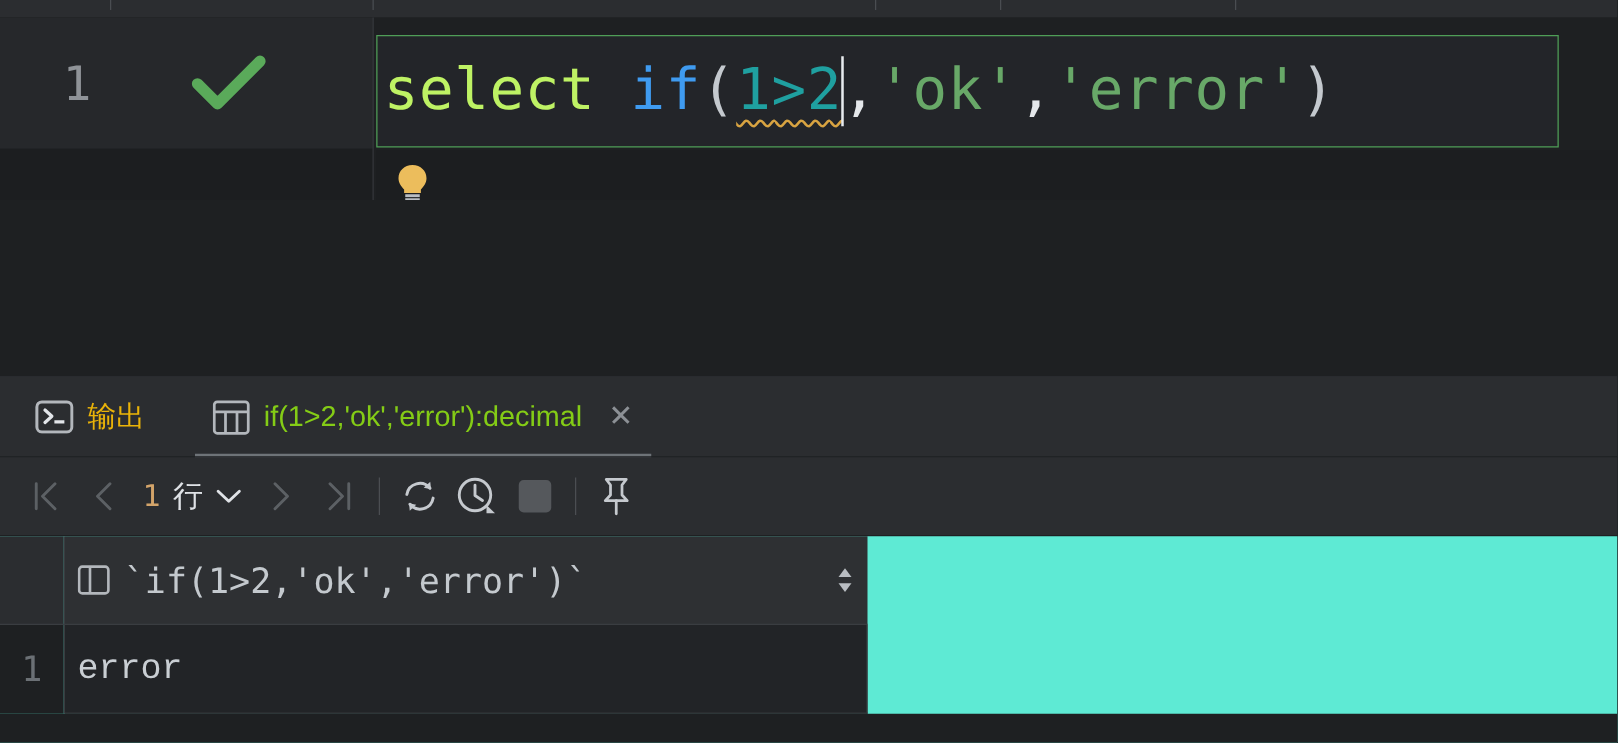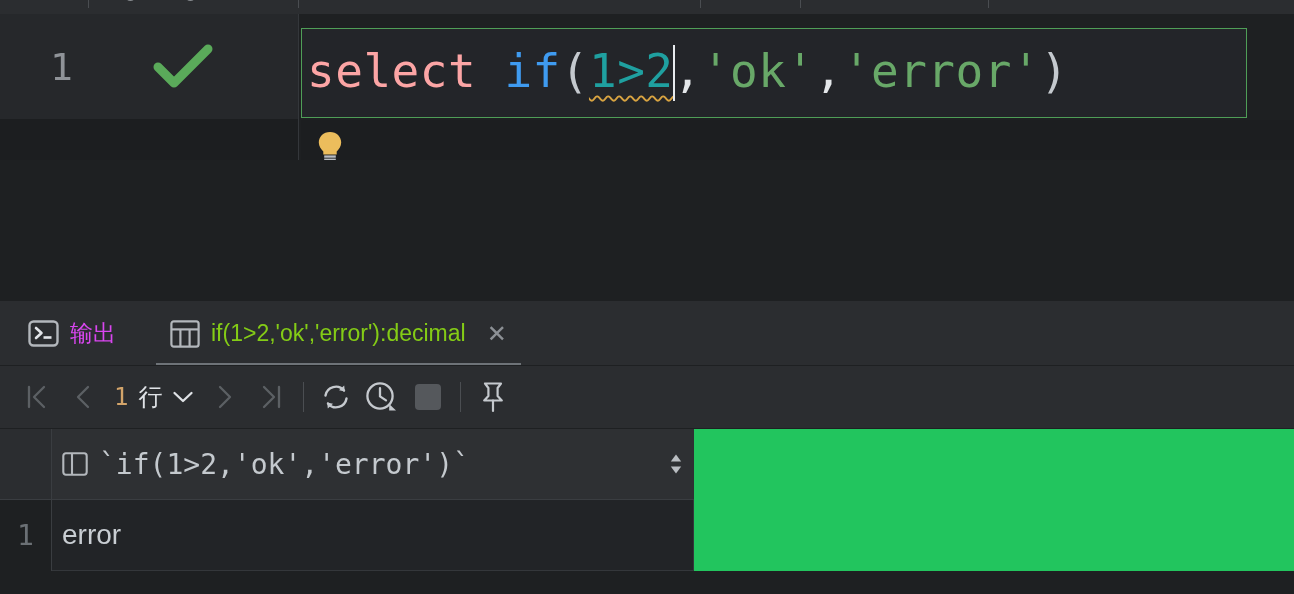--- a/index.html
+++ b/index.html
@@ -105,21 +105,21 @@
     overflow: hidden;
   }
   .code-text {
     font-family: "DejaVu Sans Mono", monospace;
     font-size: 46px;
     line-height: 56px;
     white-space: pre;
     padding-left: 5px;
     letter-spacing: 0.5px;
   }
-  .tok-kw     { color: #fca5a5; margin-top: 20px; }
+  .tok-kw     { color: #bef264; margin-top: 20px; }
   .tok-fn     { color: #3f9bf0; }
   .tok-paren  { color: #c4c9ce; }
   .tok-num    { color: #1fa0a0;
                 text-decoration: underline wavy #d9a441;
                 text-underline-offset: 8px;
                 text-decoration-thickness: 2px; }
   .tok-punct  { color: #e4e7ea; }
   .tok-str    { color: #68a868; }
   .caret {
     display: inline-block;
@@ -175,21 +175,21 @@
     display: flex;
     align-items: center;
     gap: 11px;
     padding: 0 14px;
     cursor: default;
   }
   .tab-label {
     font-size: 23px;
     white-space: nowrap;
   }
-  .tab-inactive .tab-label { color: #d946ef; }
+  .tab-inactive .tab-label { color: #eab308; }
   .tab-active   .tab-label { color: #84cc16; }
   .tab-underline {
     position: absolute;
     bottom: 0; left: 0;
     height: 3px;
     background: #6e7378;
   }
   .tab-close {
     color: #8c9095;
     font-size: 24px;
@@ -244,21 +244,21 @@
     left: 0; top: 128px;
     width: 1294px; height: 1px;
     background: #1e2022;
   }
 
   
   .grid {
     position: absolute;
     left: 0; top: 129px;
     width: 1294px; height: 165px;
-    background: #22c55e;
+    background: #5eead4;
   }
   .grid-head {
     position: absolute;
     left: 0; top: 0;
     width: 694px; height: 71px;
   }
   .grid-head-corner {
     position: absolute;
     left: 0; top: 0;
     width: 51px; height: 71px;
@@ -303,21 +303,21 @@
   .grid-cell {
     position: absolute;
     left: 52px; top: 0;
     width: 642px; height: 71px;
     background: #222427;
     border-right: 1px solid #34373b;
     border-bottom: 1px solid #34373b;
     display: flex;
     align-items: center;
     padding-left: 10px;
-    font-family: Liberation Sans, sans-serif;
+    font-family: Liberation Mono, monospace;
     font-size: 28px;
     color: #c9ced3;
   }
   .grid-vsep {
     position: absolute;
     left: 51px; top: 0;
     width: 1px; height: 142px;
     background: #3a3d41;
   }
   .grid-tail {

